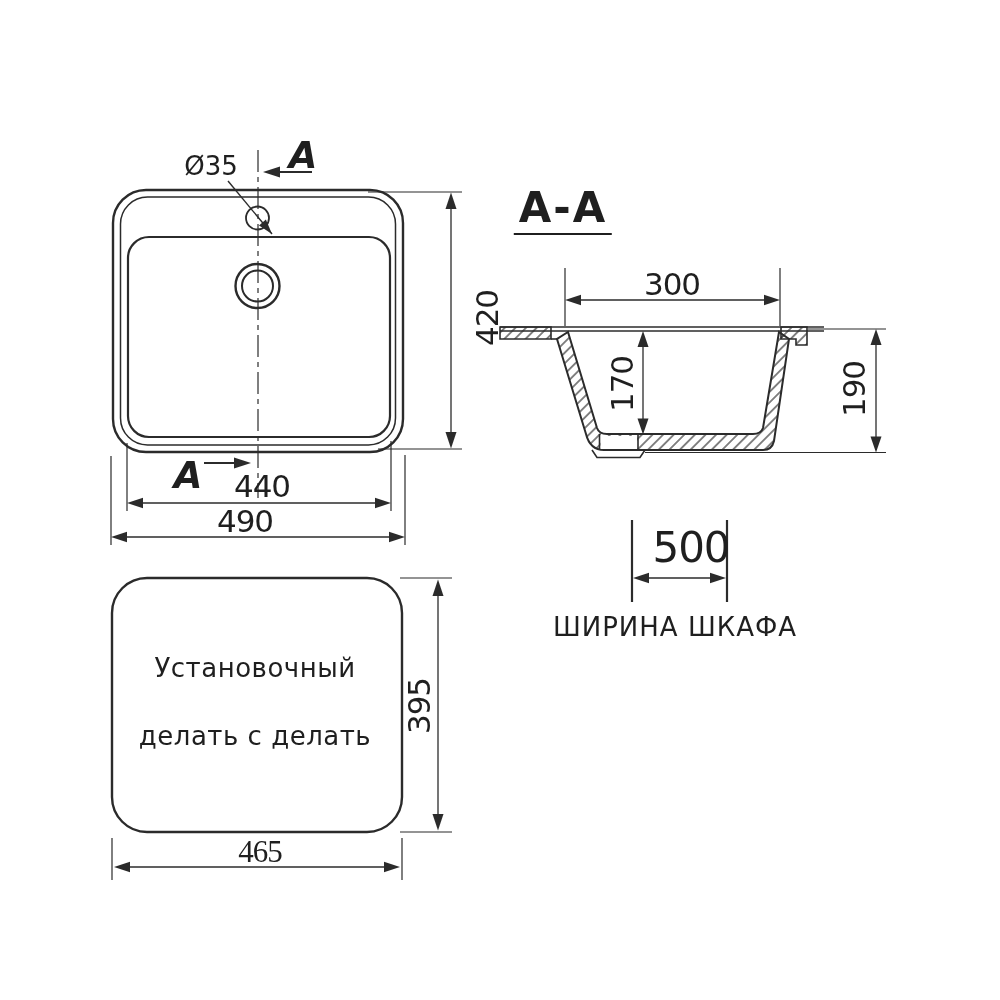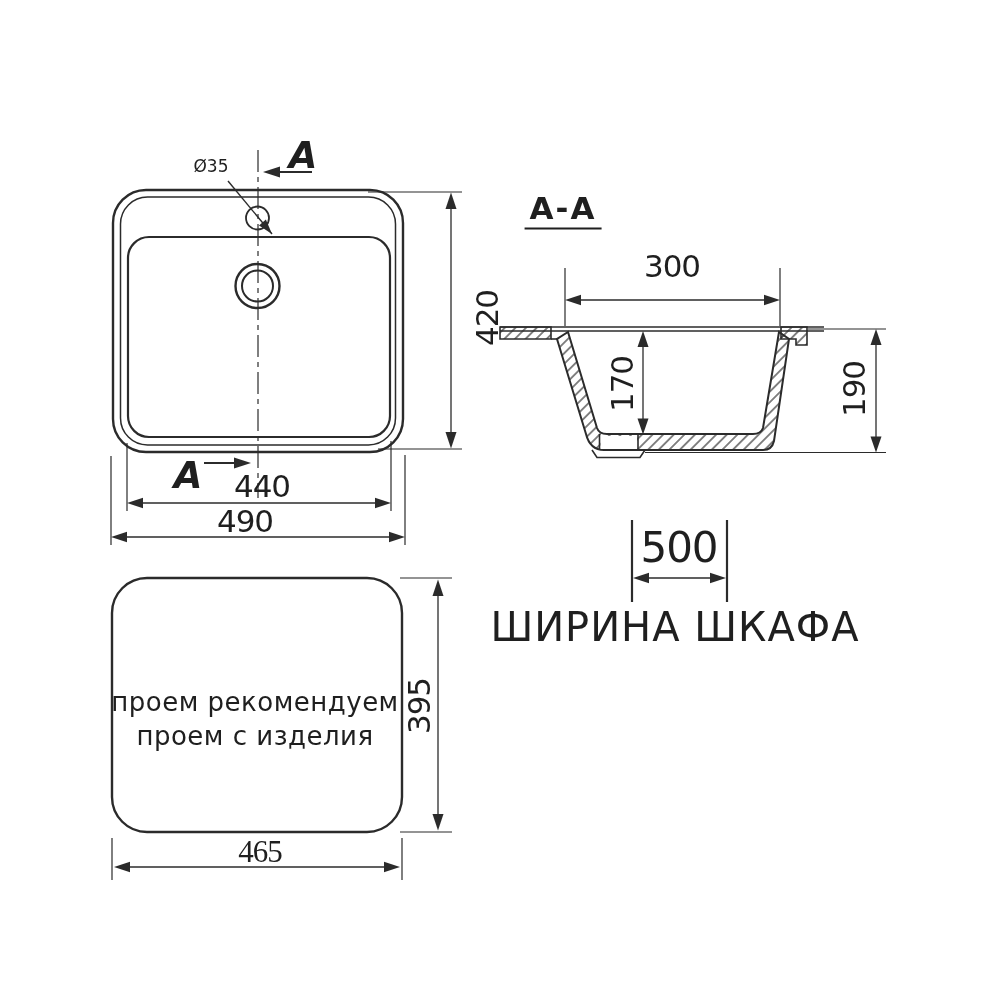--- a/index.html
+++ b/index.html
@@ -2,28 +2,28 @@
 <html><head>
 <meta charset="utf-8">
 <style>
   html,body{margin:0;padding:0;background:#ffffff;}
   #sheet{position:relative;width:1000px;height:1000px;background:#ffffff;overflow:hidden;
          font-family:"DejaVu Sans",sans-serif;color:#1f1f1f;}
   #linework{position:absolute;left:0;top:0;}
   .lbl{position:absolute;white-space:nowrap;transform:translate(-50%,-50%);
        font-family:"DejaVu Sans",sans-serif;color:#1f1f1f;line-height:1;}
   .dim{font-size:31px;letter-spacing:-1px;}
-  .dim-lg{font-size:42px;letter-spacing:-1px;}
+  .dim-lg{font-size:42px;letter-spacing:-1px;margin-left:12px;}
   .vert{transform:translate(-50%,-50%) rotate(-90deg);}
   .sec-letter{font-size:37px;font-style:italic;font-weight:600;}
-  .sec-title{font-size:31px;font-weight:600;letter-spacing:2px;
+  .sec-title{font-size:42px;font-weight:600;letter-spacing:2px;
              border-bottom:2.5px solid #1f1f1f;padding:0 5px 4px 5px;}
-  .cab-label{font-size:40px;letter-spacing:1px;}
+  .cab-label{font-size:26px;letter-spacing:1px;}
   .note{font-size:26px;letter-spacing:0.5px;}
-  .small-lbl{font-size:17px;}
+  .small-lbl{font-size:26px;}
 </style>
 </head>
 <body>
 
 <div id="sheet">
 
   <svg id="linework" width="1000" height="1000" viewBox="0 0 1000 1000">
     <defs>
       <pattern id="hatch" patternUnits="userSpaceOnUse" width="7.5" height="7.5" patternTransform="rotate(-45)">
         <path d="M0,3.75 H7.5" stroke="#2b2b2b" stroke-width="1.15"></path>
@@ -144,26 +144,26 @@
   <div class="lbl small-lbl" style="left:211px;top:166px;">Ø35</div>
 
   <div class="lbl sec-letter" style="left:303px;top:155px;">A</div>
   <div class="lbl sec-letter" style="left:188px;top:475px;">A</div>
 
   <div class="lbl dim" style="left:262px;top:486px;">440</div>
   <div class="lbl dim" style="left:245px;top:521px;">490</div>
   <div class="lbl dim vert" style="left:487px;top:318px;">420</div>
 
   <div class="lbl sec-title" style="left:563px;top:211px;">A-A</div>
-  <div class="lbl dim" style="left:672px;top:266px;">300</div>
+  <div class="lbl dim" style="left:672px;top:284px;">300</div>
   <div class="lbl dim vert" style="left:622px;top:384px;">170</div>
   <div class="lbl dim vert" style="left:854px;top:389px;">190</div>
 
   <div class="lbl dim-lg" style="left:679px;top:548px;">500</div>
   <div class="lbl cab-label" style="left:675px;top:627px;">ШИРИНА ШКАФА</div>
 
-  <div class="lbl note" style="left:255px;top:702px;">проем рекомендуем</div>
-  <div class="lbl note" style="left:255px;top:736px;">проем с изделия</div>
+  <div class="lbl note" style="left:255px;top:668px;">Установочный</div>
+  <div class="lbl note" style="left:255px;top:736px;">делать с делать</div>
 
   <div class="lbl dim vert" style="left:419px;top:706px;">395</div>
   <div class="lbl dim" style="left:260px;top:851px;font-family:Liberation Serif, serif;">465</div>
 
 </div>
 
 </body></html>

